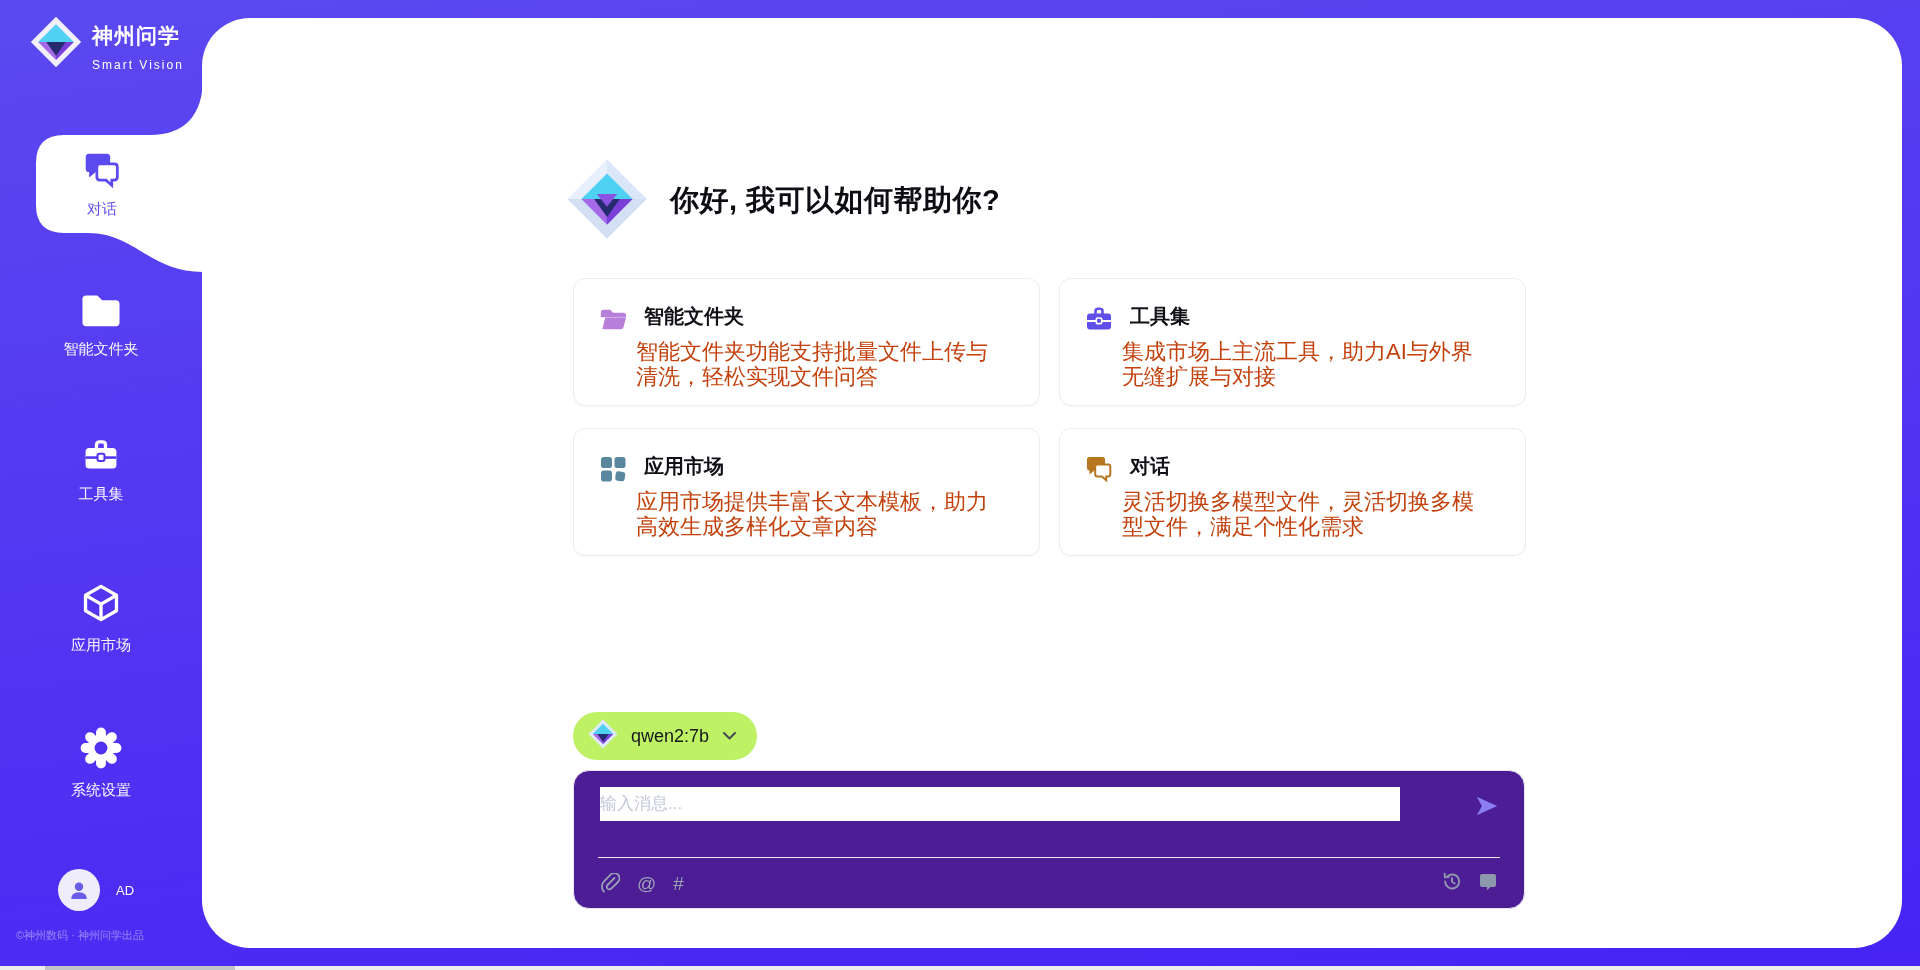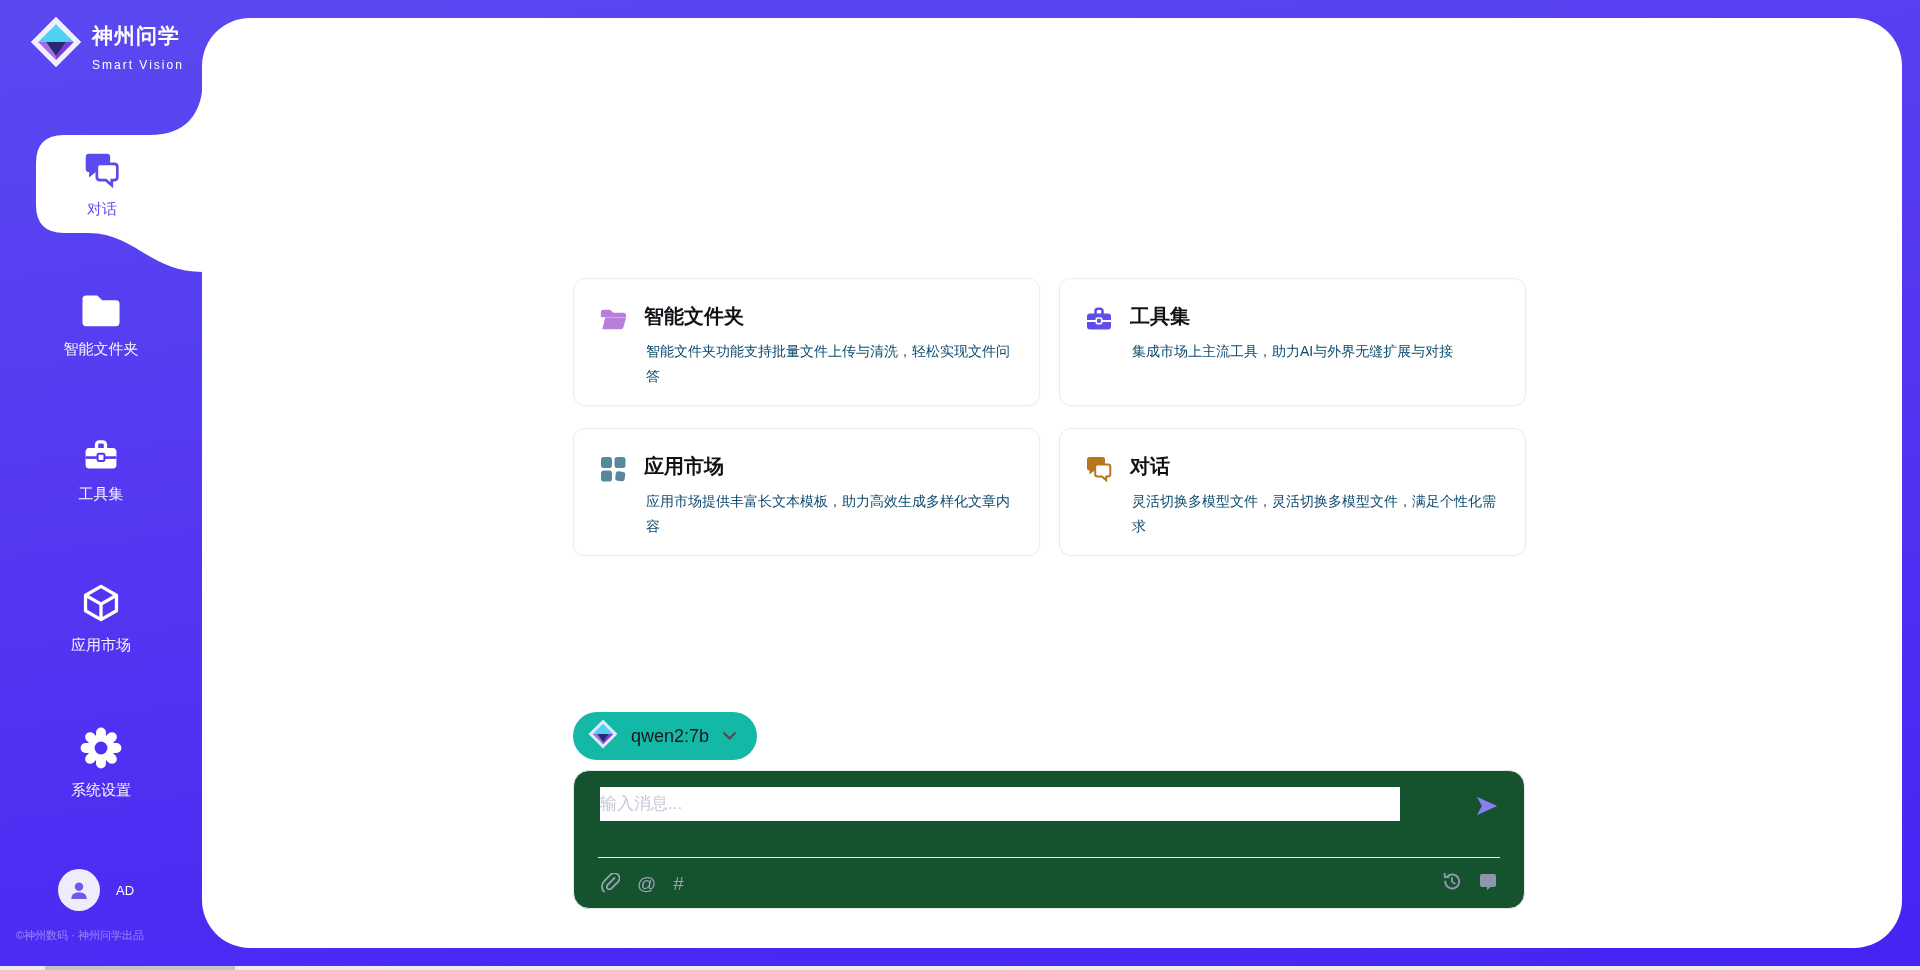--- a/index.html
+++ b/index.html
@@ -42,36 +42,36 @@
   .greeting { position:absolute; left:364px; top:140px; display:flex; align-items:center; gap:22px; }
   .greeting h1 { font-size:29px; font-weight:700; color:#0d0d14; letter-spacing:.5px; }
 
   
   .cards { position:absolute; left:371px; top:260px; width:953px;
            display:grid; grid-template-columns:467px 467px; grid-auto-rows:128px; gap:22px 19px; }
   .card { position:relative; background:#fff; border:1px solid #ebecf2; border-radius:12px;
           box-shadow:0 1px 2px rgba(30,30,60,.03); cursor:pointer; }
   .card-icon { position:absolute; left:25px; top:26px; width:28px; height:28px; }
   .card-title { position:absolute; left:70px; top:24px; font-size:20px; font-weight:700; color:#101016; }
-  .card-desc  { position:absolute; left:72px; top:60px; width:372px; font-size:14px;
-                line-height:25px; color:#0c4a6e; }
+  .card-desc  { position:absolute; left:62px; top:60px; width:372px; font-size:22px;
+                line-height:25px; color:#c2410c; }
   .ic-folder  { color:#b77fd9; }
   .ic-toolbox { color:#5f4ee8; }
   .ic-apps    { color:#5a87a0; }
   .ic-chat    { color:#b5761f; }
 
   
   .model-pill { position:absolute; left:371px; top:694px; height:48px; padding:0 20px 0 15px;
-                background:#14b8a6; border-radius:24px; display:flex; align-items:center; gap:13px;
+                background:#bef264; border-radius:24px; display:flex; align-items:center; gap:13px;
                 cursor:pointer; }
   .model-name { font-size:18px; color:#17171f; }
 
   
   .composer { position:absolute; left:371px; top:752px; width:952px; height:139px;
-              border:1.5px solid #e6e7f0; border-radius:16px; background:#14532d; }
+              border:1.5px solid #e6e7f0; border-radius:16px; background:#4c1d95; }
   .composer-input { position:absolute; left:26px; top:16px; width:800px; height:34px;
                     border:none; outline:none; font-size:17px; color:#333;
                     font-family:"Liberation Sans", sans-serif; }
   .composer-input::placeholder { color:#c3c7d8; }
   .send-btn { position:absolute; right:24px; top:22px; width:26px; height:26px; cursor:pointer; }
   .composer-divider { position:absolute; left:24px; right:24px; top:86px; height:1px; background:#ecedf3; }
   .composer-tools { position:absolute; left:26px; top:102px; display:flex; align-items:center; gap:17px; }
   .composer-tools-right { position:absolute; right:26px; top:100px; display:flex; align-items:center; gap:16px; }
   .tool-glyph { font-size:19px; color:#9aa0b5; cursor:pointer; line-height:22px; }
   .tool-icon { cursor:pointer; display:inline-flex; }
@@ -80,20 +80,35 @@
   .hscrollbar { position:absolute; left:0; bottom:0; width:1920px; height:4px; background:#ededee; }
   .hscrollbar .thumb { position:absolute; left:45px; top:0; width:190px; height:4px; background:#c2c3c9; }
 </style>
 </head>
 <body>
 
 <div class="stage">
 
   <div class="panel">
 
+    <div class="greeting">
+      <span>
+        <svg width="82" height="82" viewBox="0 0 64 64">
+          <polygon points="32,1 63,32 32,32" fill="#dbe6f7"></polygon>
+          <polygon points="1,32 32,1 32,32" fill="#e9f0fb"></polygon>
+          <polygon points="1,32 63,32 32,63" fill="#d3e0f4"></polygon>
+          <polygon points="32,12 52,32 12,32" fill="#4fd2f2"></polygon>
+          <polygon points="12,32 32,32 32,52" fill="#a66ae6"></polygon>
+          <polygon points="32,32 52,32 32,52" fill="#7a3fd8"></polygon>
+          <polygon points="22,32 42,32 32,46" fill="#262a6e"></polygon>
+          <polygon points="24,28 40,28 32,38" fill="#8a52e0"></polygon>
+        </svg>
+      </span>
+      <h1>你好, 我可以如何帮助你?</h1>
+    </div>
 
     <div class="cards">
 
       <div class="card">
         <span class="card-icon ic-folder">
           <svg width="28" height="28" viewBox="0 0 30 28" fill="currentColor">
             <path d="M2 7 q0-3 3-3 h7 l3.2 3.2 H26 q3 0 3 3 V12 H2 Z"></path>
             <path d="M3.6 25 L6.6 12.5 H29 l-2.8 10.4 q-.5 2.1-2.8 2.1 H5.4 q-2.2 0-1.8-2 Z"></path>
           </svg>
         </span>

